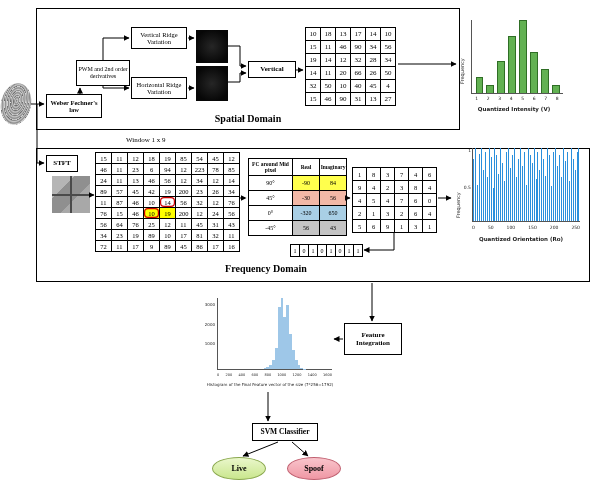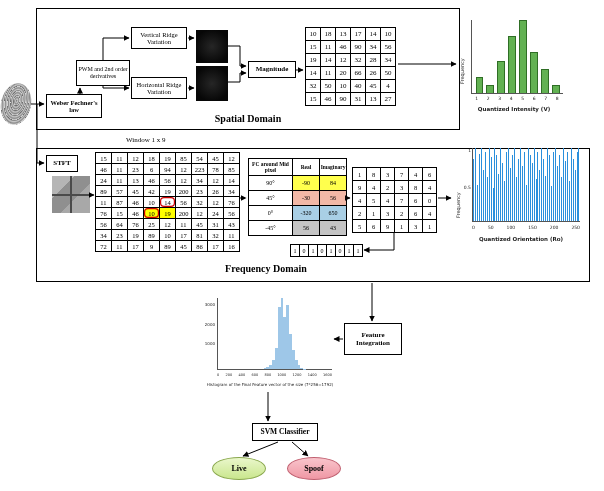--- a/index.html
+++ b/index.html
@@ -97,21 +97,21 @@
   <div class="section-label" style="left:36px; top:263px; width:460px;">Frequency Domain</div>
   <div class="section-label" style="left:36px; top:113px; width:424px;">Spatial Domain</div>
   <div class="small-label" style="left:126px; top:136px;">Window 1 x 9</div>
 
   <div class="fingerprint"></div>
 
   <div class="box bold" style="left:46px; top:94px; width:56px; height:24px; font-size:6.5px;">Weber Fechner's law</div>
   <div class="box" style="left:76px; top:60px; width:54px; height:26px; font-size:6px;">PWM and 2nd order derivatives</div>
   <div class="box" style="left:131px; top:27px; width:56px; height:22px; font-size:6.5px;">Vertical Ridge Variation</div>
   <div class="box" style="left:131px; top:77px; width:56px; height:22px; font-size:6.5px;">Horizontal Ridge Variation</div>
-  <div class="box bold" style="left:248px; top:61px; width:48px; height:17px; font-size:7px;">Magnitude</div>
+  <div class="box bold" style="left:248px; top:61px; width:48px; height:17px; font-size:7px;">Vertical</div>
 
   <div class="dark-img" id="img1"></div>
   <div class="dark-img" id="img2"></div>
 
   <table class="num" id="spatial-table">
       <tbody>
         <tr>
           <td>10</td>
           <td>18</td>
           <td>13</td>

